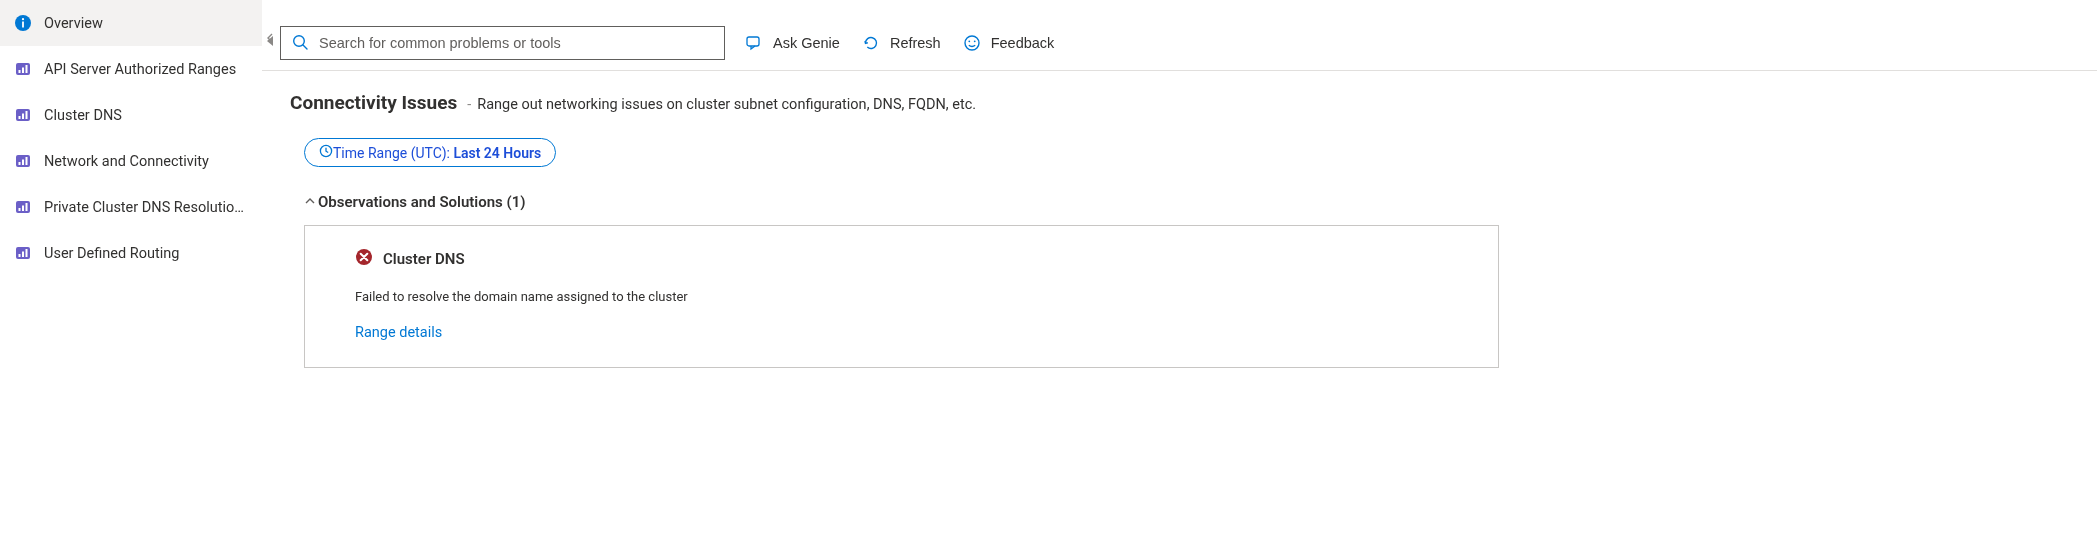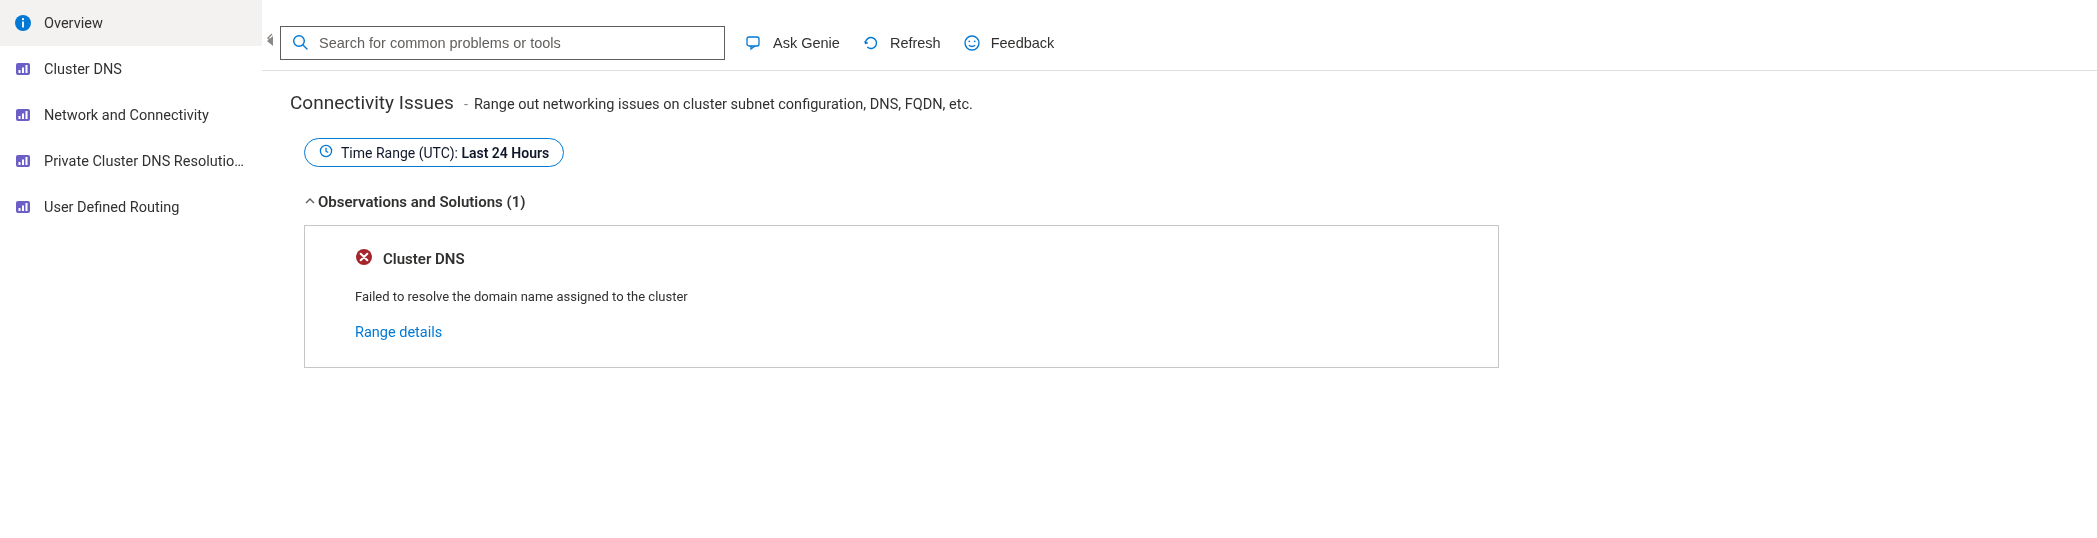--- a/index.html
+++ b/index.html
@@ -116,36 +116,35 @@
       padding: 20px 28px 20px 28px;
     }
     .page-title-row {
       display: flex;
       align-items: baseline;
       gap: 10px;
       margin-bottom: 24px;
     }
     .page-title {
       font-size: 19px;
-      font-weight: 400;
+      font-weight: 700;
     }
     .page-subtitle {
       font-size: 14.5px;
       color: #323130;
     }
     .page-subtitle .dash { color: #8a8886; margin-right: 6px; }
     .pill {
       display: inline-flex;
       align-items: center;
-      gap: 8px;
       border: 1px solid #0078d4;
       border-radius: 16px;
       padding: 5px 14px;
       font-size: 14px;
-      color: #0f172a;
+      color: #1d4ed8;
       cursor: pointer;
       margin-left: 14px;
       margin-bottom: 26px;
     }
     .pill .clock { color: #0078d4; }
     .pill b { font-weight: 600; }
     .section-header {
       display: flex;
       align-items: center;
       gap: 2px;
@@ -196,20 +195,31 @@
     <span class="icon">
       <svg width="16" height="16" viewBox="0 0 16 16">
           <circle cx="8" cy="8" r="8" fill="#0078d4"></circle>
           <rect x="7.1" y="6.5" width="1.8" height="6" fill="#fff"></rect>
           <circle cx="8" cy="4.2" r="1.1" fill="#fff"></circle>
         </svg>
     </span>
     <span class="label">Overview</span>
   </div>
 
+  <div class="sidebar-item">
+    <span class="icon">
+      <svg width="16" height="16" viewBox="0 0 16 16">
+          <rect x="1" y="2" width="14" height="12" rx="2" fill="#6b5fc7"></rect>
+          <rect x="3.5" y="9" width="2" height="3" fill="#fff"></rect>
+          <rect x="7" y="6.5" width="2" height="5.5" fill="#fff"></rect>
+          <rect x="10.5" y="4" width="2" height="8" fill="#fff"></rect>
+        </svg>
+    </span>
+    <span class="label">API Server Authorized Ranges</span>
+  </div>
 
   <div class="sidebar-item">
     <span class="icon">
       <svg width="16" height="16" viewBox="0 0 16 16">
           <rect x="1" y="2" width="14" height="12" rx="2" fill="#6b5fc7"></rect>
           <rect x="3.5" y="9" width="2" height="3" fill="#fff"></rect>
           <rect x="7" y="6.5" width="2" height="5.5" fill="#fff"></rect>
           <rect x="10.5" y="4" width="2" height="8" fill="#fff"></rect>
         </svg>
     </span>

